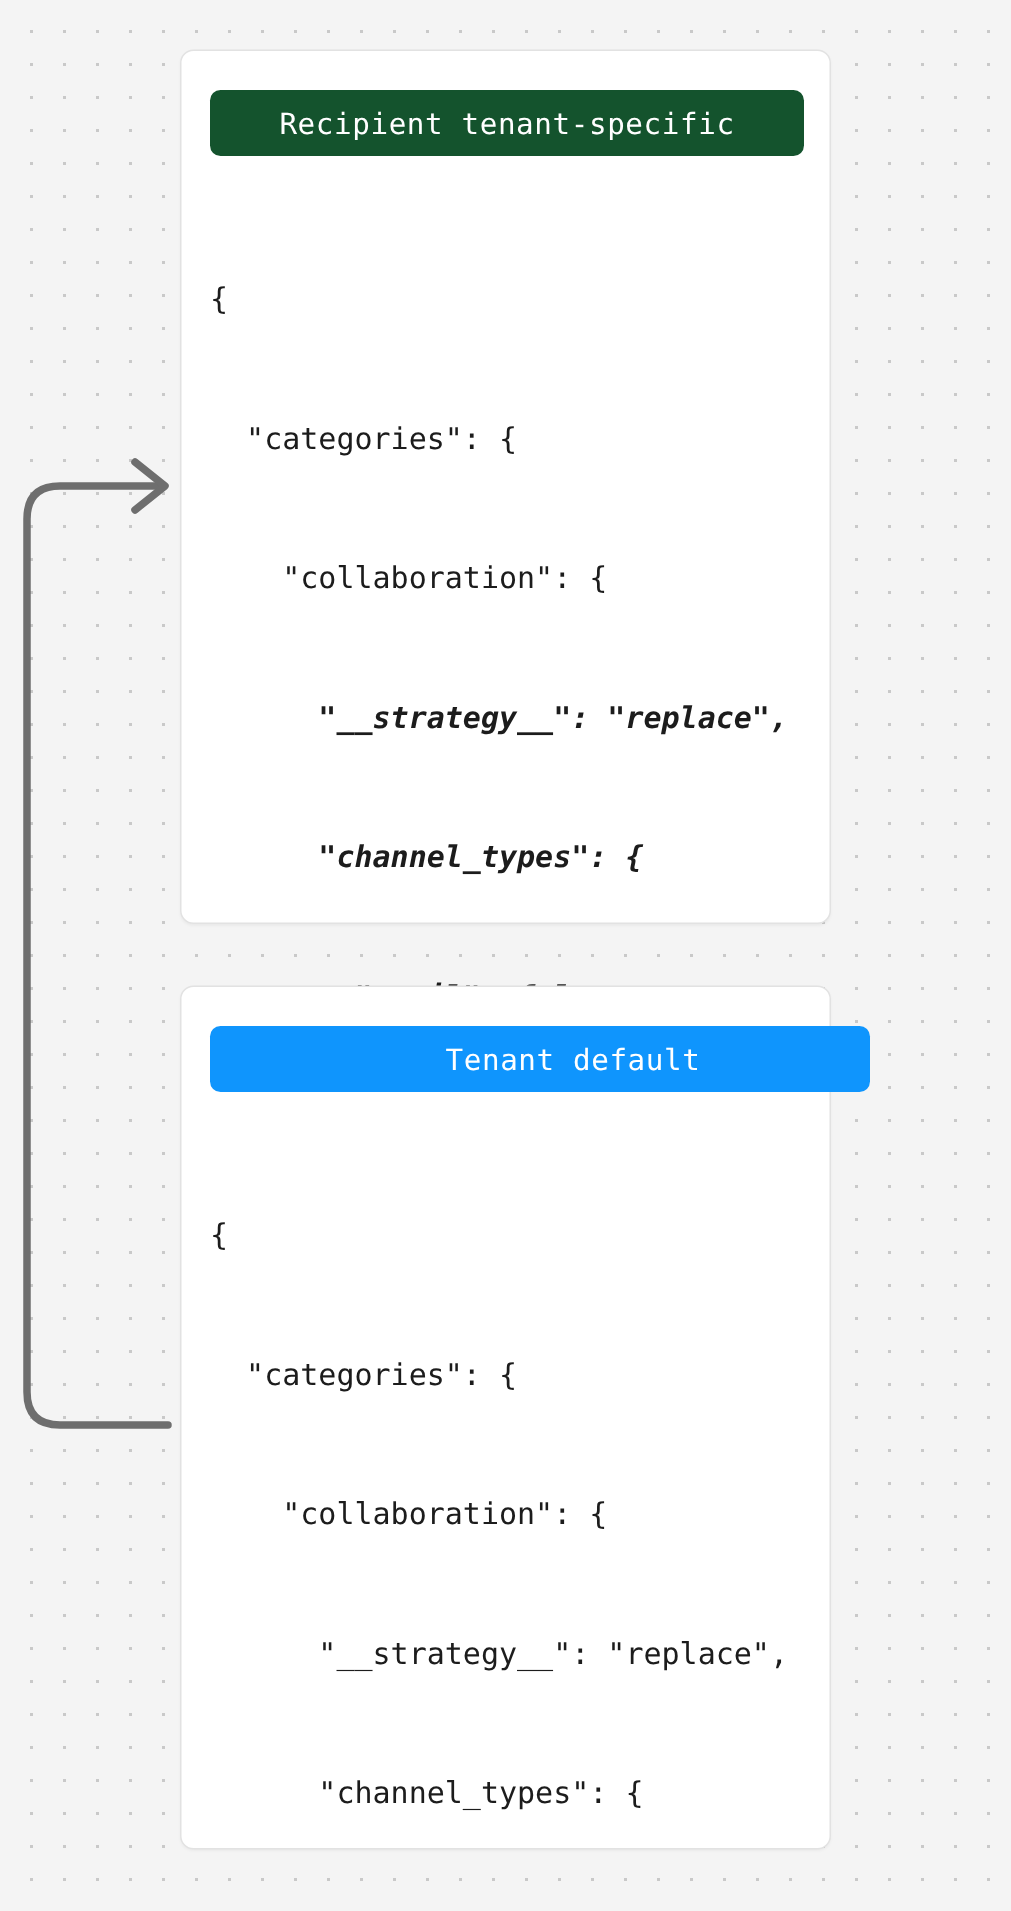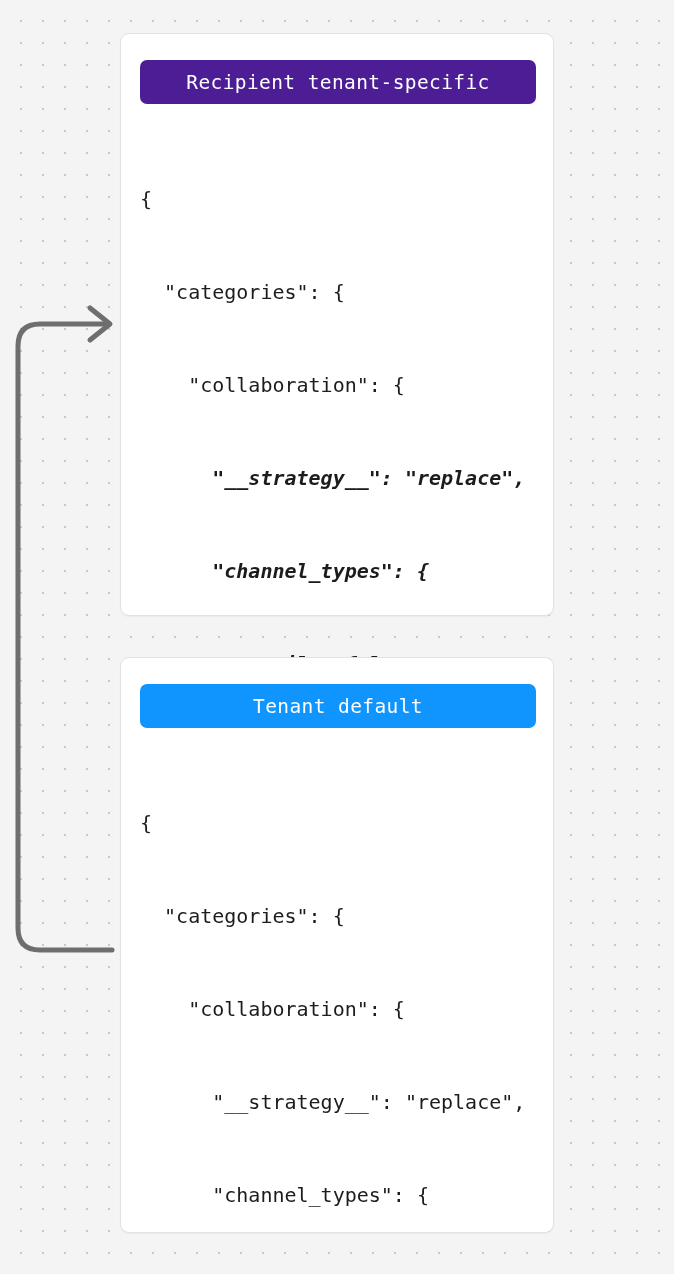--- a/index.html
+++ b/index.html
@@ -59,22 +59,22 @@
     display: flex;
     align-items: center;
     justify-content: center;
     color: #ffffff;
     font-family: "DejaVu Sans Mono", "Liberation Mono", monospace;
     font-size: 19.5px;
     font-weight: 400;
     letter-spacing: 0.4px;
     white-space: nowrap;
   }
-  .card-header--purple { background: #4c1d95; }
-  .card-header--blue   { background: #0f95fd; }
+  .card-header--purple { background: #14532d; }
+  .card-header--blue   { background: #0f95fd; padding-left: 44px; }
 
   .code-block {
     position: absolute;
     left: 19px;
     top: 88px;
     right: 14px;
     font-family: "DejaVu Sans Mono", "Liberation Mono", monospace;
     font-size: 20px;
     line-height: 31px;
     color: #1c1c1c;

